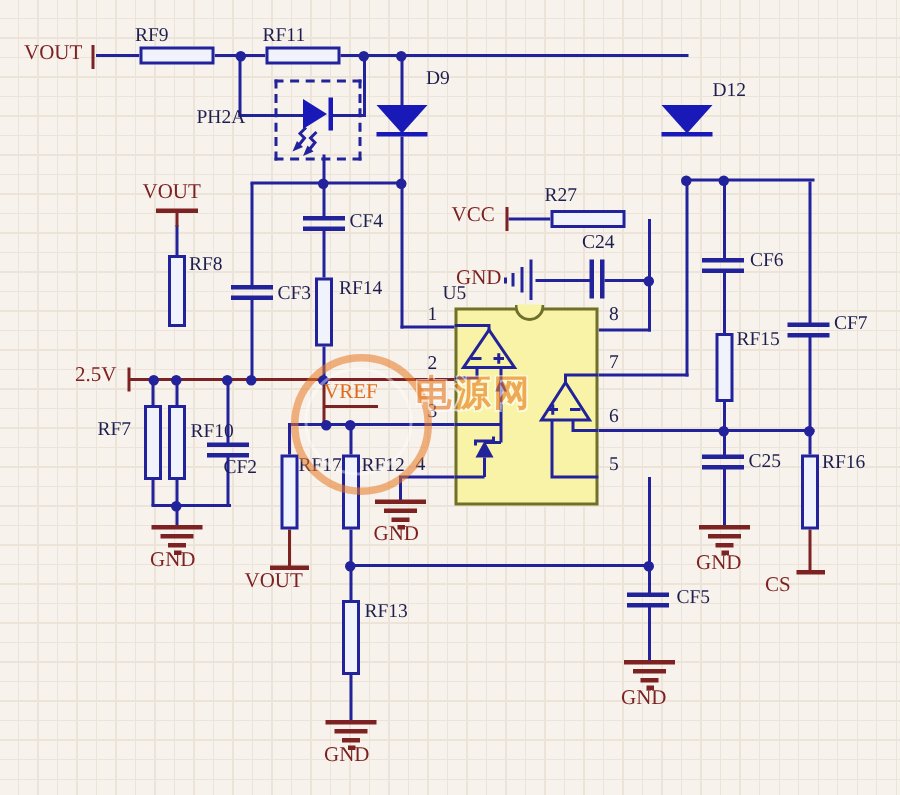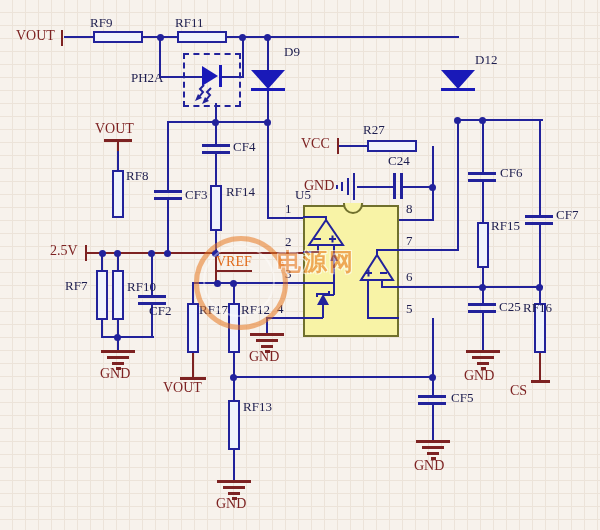--- a/index.html
+++ b/index.html
@@ -274,21 +274,21 @@
   <span class="lbl pl" style="left:249px;top:350px">GND</span>
   <span class="lbl" style="left:295px;top:188px">U5</span>
   <span class="lbl pl" style="left:301px;top:137px">VCC</span>
   <span class="lbl" style="left:363px;top:123px">R27</span>
   <span class="lbl" style="left:388px;top:154px">C24</span>
   <span class="lbl pl" style="left:304px;top:179px">GND</span>
   <span class="lbl" style="left:500px;top:166px">CF6</span>
   <span class="lbl" style="left:556px;top:208px">CF7</span>
   <span class="lbl" style="left:491px;top:219px">RF15</span>
   <span class="lbl" style="left:499px;top:300px">C25</span>
-  <span class="lbl" style="left:523px;top:301px">RF16</span>
+  <span class="lbl" style="left:548px;top:301px">RF16</span>
   <span class="lbl pl" style="left:510px;top:384px">CS</span>
   <span class="lbl pl" style="left:464px;top:369px">GND</span>
   <span class="lbl" style="left:451px;top:391px">CF5</span>
   <span class="lbl pl" style="left:414px;top:459px">GND</span>
 
   <span class="pin" style="left:285px;top:201px">1</span>
   <span class="pin" style="left:285px;top:234px">2</span>
   <span class="pin" style="left:285px;top:266px">3</span>
   <span class="pin" style="left:277px;top:301px">4</span>
   <span class="pin" style="left:406px;top:201px">8</span>

